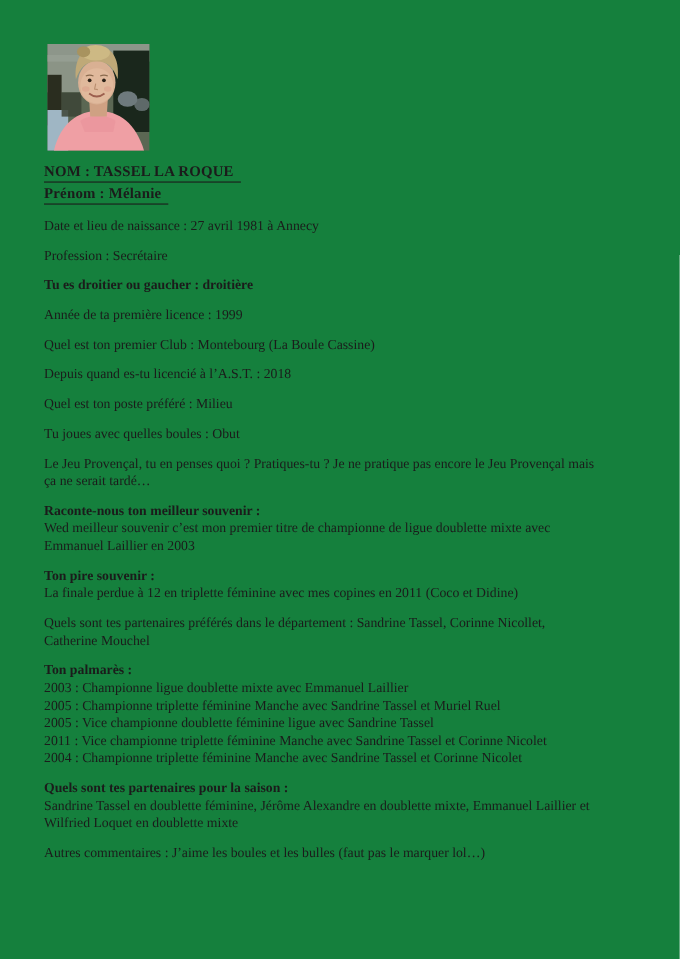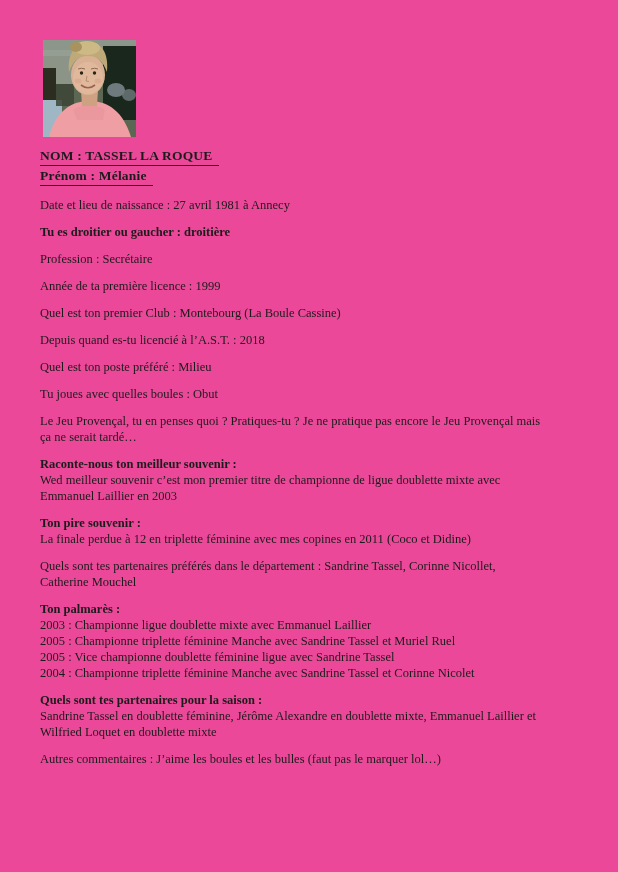--- a/index.html
+++ b/index.html
@@ -1,19 +1,19 @@
 <!DOCTYPE html>
 <html><head>
 <meta charset="utf-8">
 <style>
   html,body { margin:0; padding:0; background:#ffffff; }
   .page {
     position:relative;
     width:618px; height:872px;
-    background:#ec4899;
+    background:#15803d;
     font-family:"Liberation Serif","DejaVu Serif",serif;
     color:#1b1b1b;
     overflow:hidden;
   }
   .content {
     position:absolute; left:40px; top:40px; right:36px;
   }
   .photo {
     width:93px; height:97px;
     margin-left:3px;
@@ -86,24 +86,24 @@
     </div>
     <div class="heading prenom">
       <span class="ul">Prénom : Mélanie</span>
     </div>
 
     <div class="qa">
         <div class="para">
           <div class="line">Date et lieu de naissance : 27 avril 1981 à Annecy</div>
         </div>
         <div class="para">
-          <div class="line bold">Tu es droitier ou gaucher : droitière</div>
+          <div class="line">Profession : Secrétaire</div>
         </div>
         <div class="para">
-          <div class="line">Profession : Secrétaire</div>
+          <div class="line bold">Tu es droitier ou gaucher : droitière</div>
         </div>
         <div class="para">
           <div class="line">Année de ta première licence : 1999</div>
         </div>
         <div class="para">
           <div class="line">Quel est ton premier Club : Montebourg (La Boule Cassine)</div>
         </div>
         <div class="para">
           <div class="line">Depuis quand es-tu licencié à l’A.S.T. : 2018</div>
         </div>
@@ -128,20 +128,21 @@
         </div>
         <div class="para">
           <div class="line">Quels sont tes partenaires préférés dans le département : Sandrine Tassel, Corinne Nicollet,</div>
           <div class="line">Catherine Mouchel</div>
         </div>
         <div class="para">
           <div class="line bold">Ton palmarès :</div>
           <div class="line">2003 : Championne ligue doublette mixte avec Emmanuel Laillier</div>
           <div class="line">2005 : Championne triplette féminine Manche avec Sandrine Tassel et Muriel Ruel</div>
           <div class="line">2005 : Vice championne doublette féminine ligue avec Sandrine Tassel</div>
+          <div class="line">2011 : Vice championne triplette féminine Manche avec Sandrine Tassel et Corinne Nicolet</div>
           <div class="line">2004 : Championne triplette féminine Manche avec Sandrine Tassel et Corinne Nicolet</div>
         </div>
         <div class="para">
           <div class="line bold">Quels sont tes partenaires pour la saison :</div>
           <div class="line">Sandrine Tassel en doublette féminine, Jérôme Alexandre en doublette mixte, Emmanuel Laillier et</div>
           <div class="line">Wilfried Loquet en doublette mixte</div>
         </div>
         <div class="para">
           <div class="line">Autres commentaires : J’aime les boules et les bulles (faut pas le marquer lol…)</div>
         </div>

